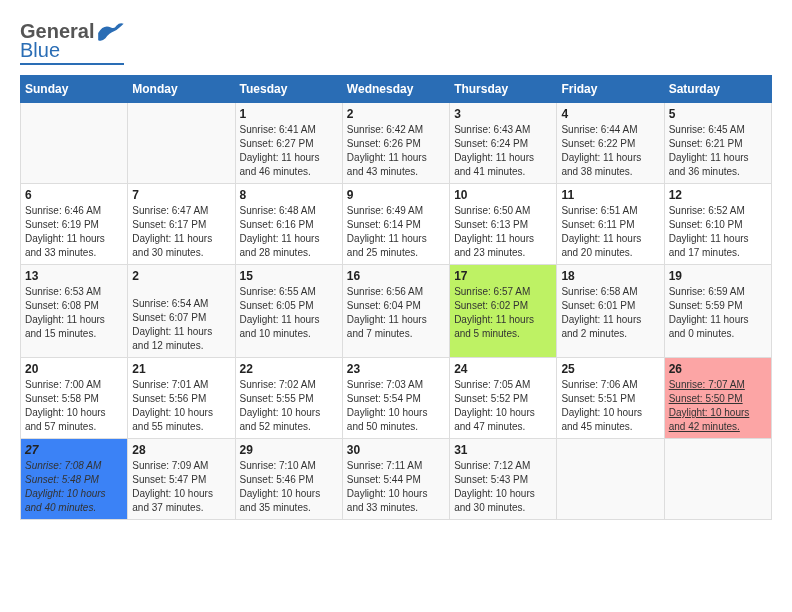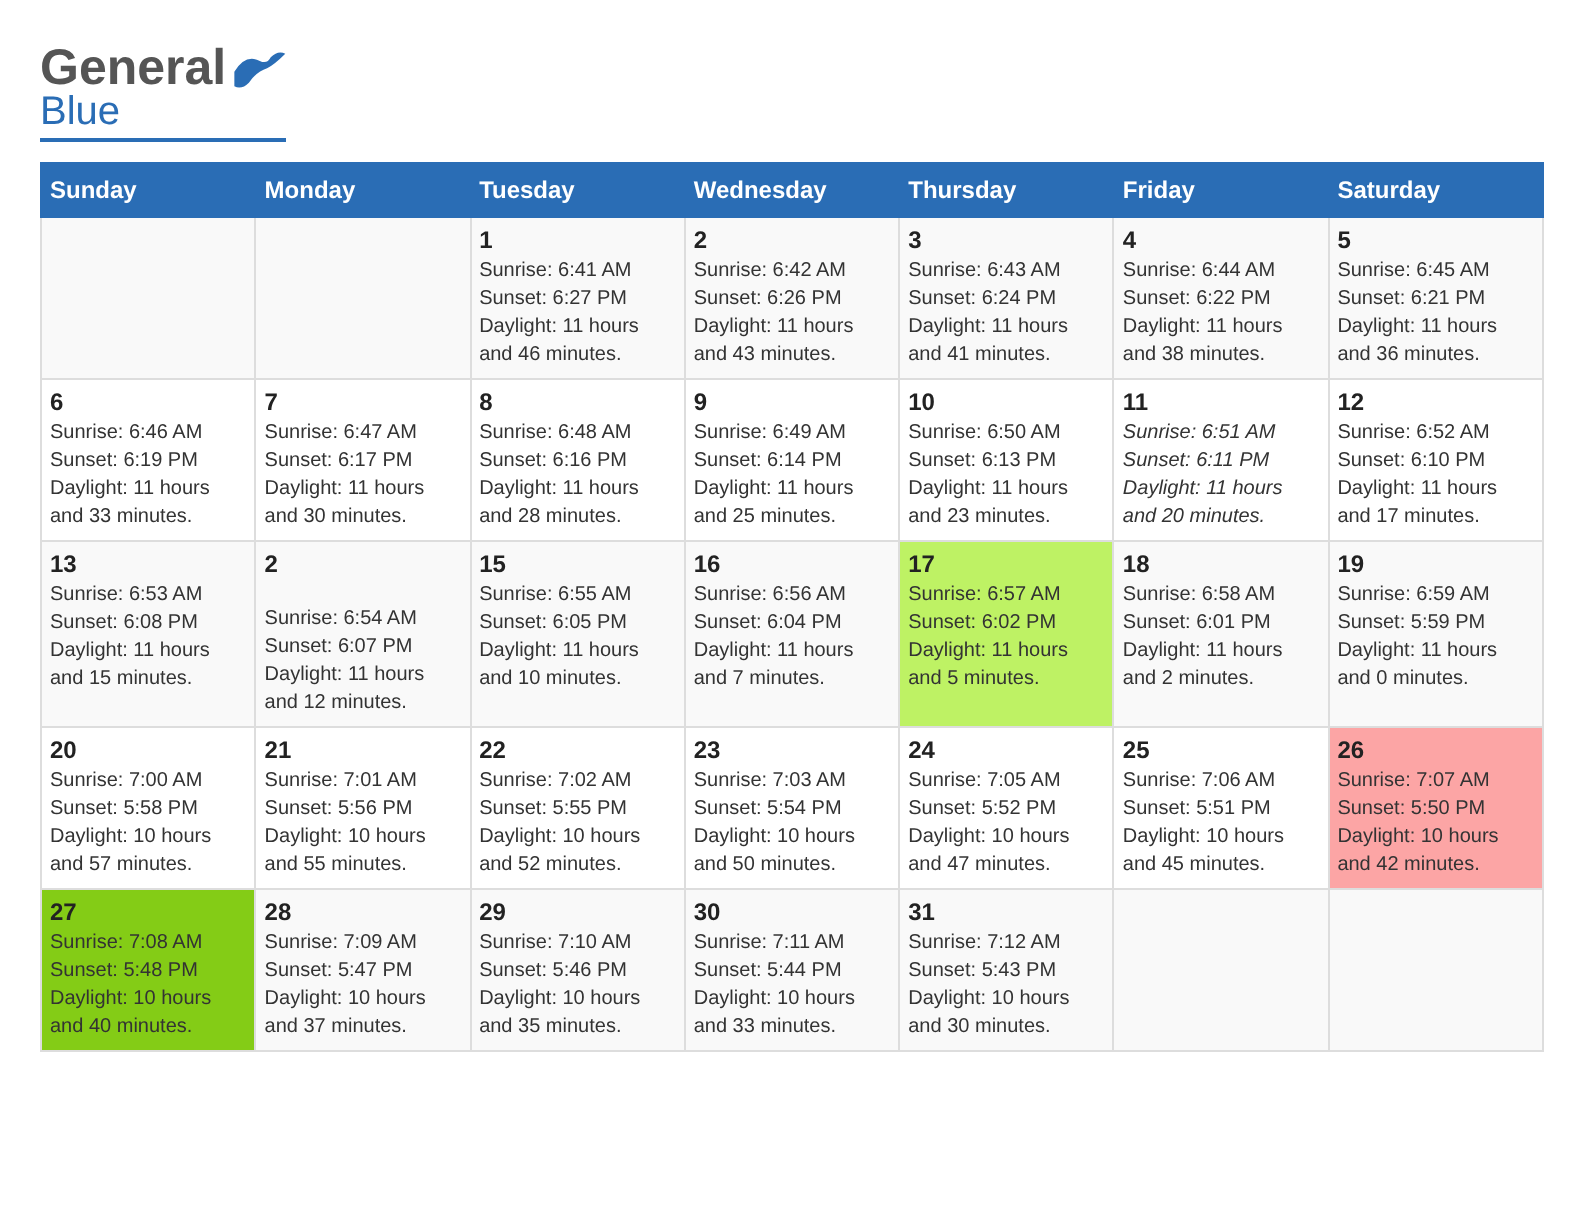--- a/index.html
+++ b/index.html
@@ -84,21 +84,21 @@
     }
   </style>
 </head>
 <body>
 
 <div class="header">
   <div class="logo">
     <div class="logo-row">
       <div>
         <div class="logo-row">
-          <span style="font-size:25px;font-weight:bold;color:#555;">General</span>
+          <span style="font-size:20px;font-weight:bold;color:#555;">General</span>
           <svg class="logo-bird" viewBox="0 0 30 22">
             <path d="M2,12 Q8,2 16,6 Q20,8 22,4 Q26,0 30,2 Q24,8 20,10 Q14,12 10,18 Q6,22 2,20 Z" fill="#2a6db5"></path>
           </svg>
         </div>
         <div style="font-size:20px;font-weight:normal;color:#2a6db5;margin-top:-4px;">Blue</div>
         <div style="height:2px;background:#2a6db5;margin-top:1px;"></div>
       </div>
     </div>
   </div>
   <div class="title-block">
@@ -180,21 +180,21 @@
 Daylight: 11 hours and 25 minutes.</div>
         </td>
         <td style="background: rgb(255, 255, 255);">
           <span class="day-number">10</span>
           <div class="day-info" style="white-space: pre-line;">Sunrise: 6:50 AM
 Sunset: 6:13 PM
 Daylight: 11 hours and 23 minutes.</div>
         </td>
         <td style="background: rgb(255, 255, 255);">
           <span class="day-number">11</span>
-          <div class="day-info" style="white-space: pre-line; font-style: italic;">Sunrise: 6:51 AM
+          <div class="day-info" style="white-space: pre-line;">Sunrise: 6:51 AM
 Sunset: 6:11 PM
 Daylight: 11 hours and 20 minutes.</div>
         </td>
         <td style="background: rgb(255, 255, 255);">
           <span class="day-number">12</span>
           <div class="day-info" style="white-space: pre-line;">Sunrise: 6:52 AM
 Sunset: 6:10 PM
 Daylight: 11 hours and 17 minutes.</div>
         </td>
       </tr>
@@ -274,27 +274,27 @@
 Daylight: 10 hours and 47 minutes.</div>
         </td>
         <td style="background: rgb(255, 255, 255);">
           <span class="day-number">25</span>
           <div class="day-info" style="white-space: pre-line;">Sunrise: 7:06 AM
 Sunset: 5:51 PM
 Daylight: 10 hours and 45 minutes.</div>
         </td>
         <td style="background: #fca5a5; margin-left: 36px;">
           <span class="day-number">26</span>
-          <div class="day-info" style="white-space: pre-line;">Sunrise: 7:07 AM
+          <div class="day-info" style="white-space: pre-line; text-decoration: underline;">Sunrise: 7:07 AM
 Sunset: 5:50 PM
 Daylight: 10 hours and 42 minutes.</div>
         </td>
       </tr>
       <tr>
-        <td style="background: #84cc16;">
+        <td style="background: #3b82f6; font-style: italic;">
           <span class="day-number">27</span>
           <div class="day-info" style="white-space: pre-line;">Sunrise: 7:08 AM
 Sunset: 5:48 PM
 Daylight: 10 hours and 40 minutes.</div>
         </td>
         <td style="background: rgb(249, 249, 249);">
           <span class="day-number">28</span>
           <div class="day-info" style="white-space: pre-line;">Sunrise: 7:09 AM
 Sunset: 5:47 PM
 Daylight: 10 hours and 37 minutes.</div>

